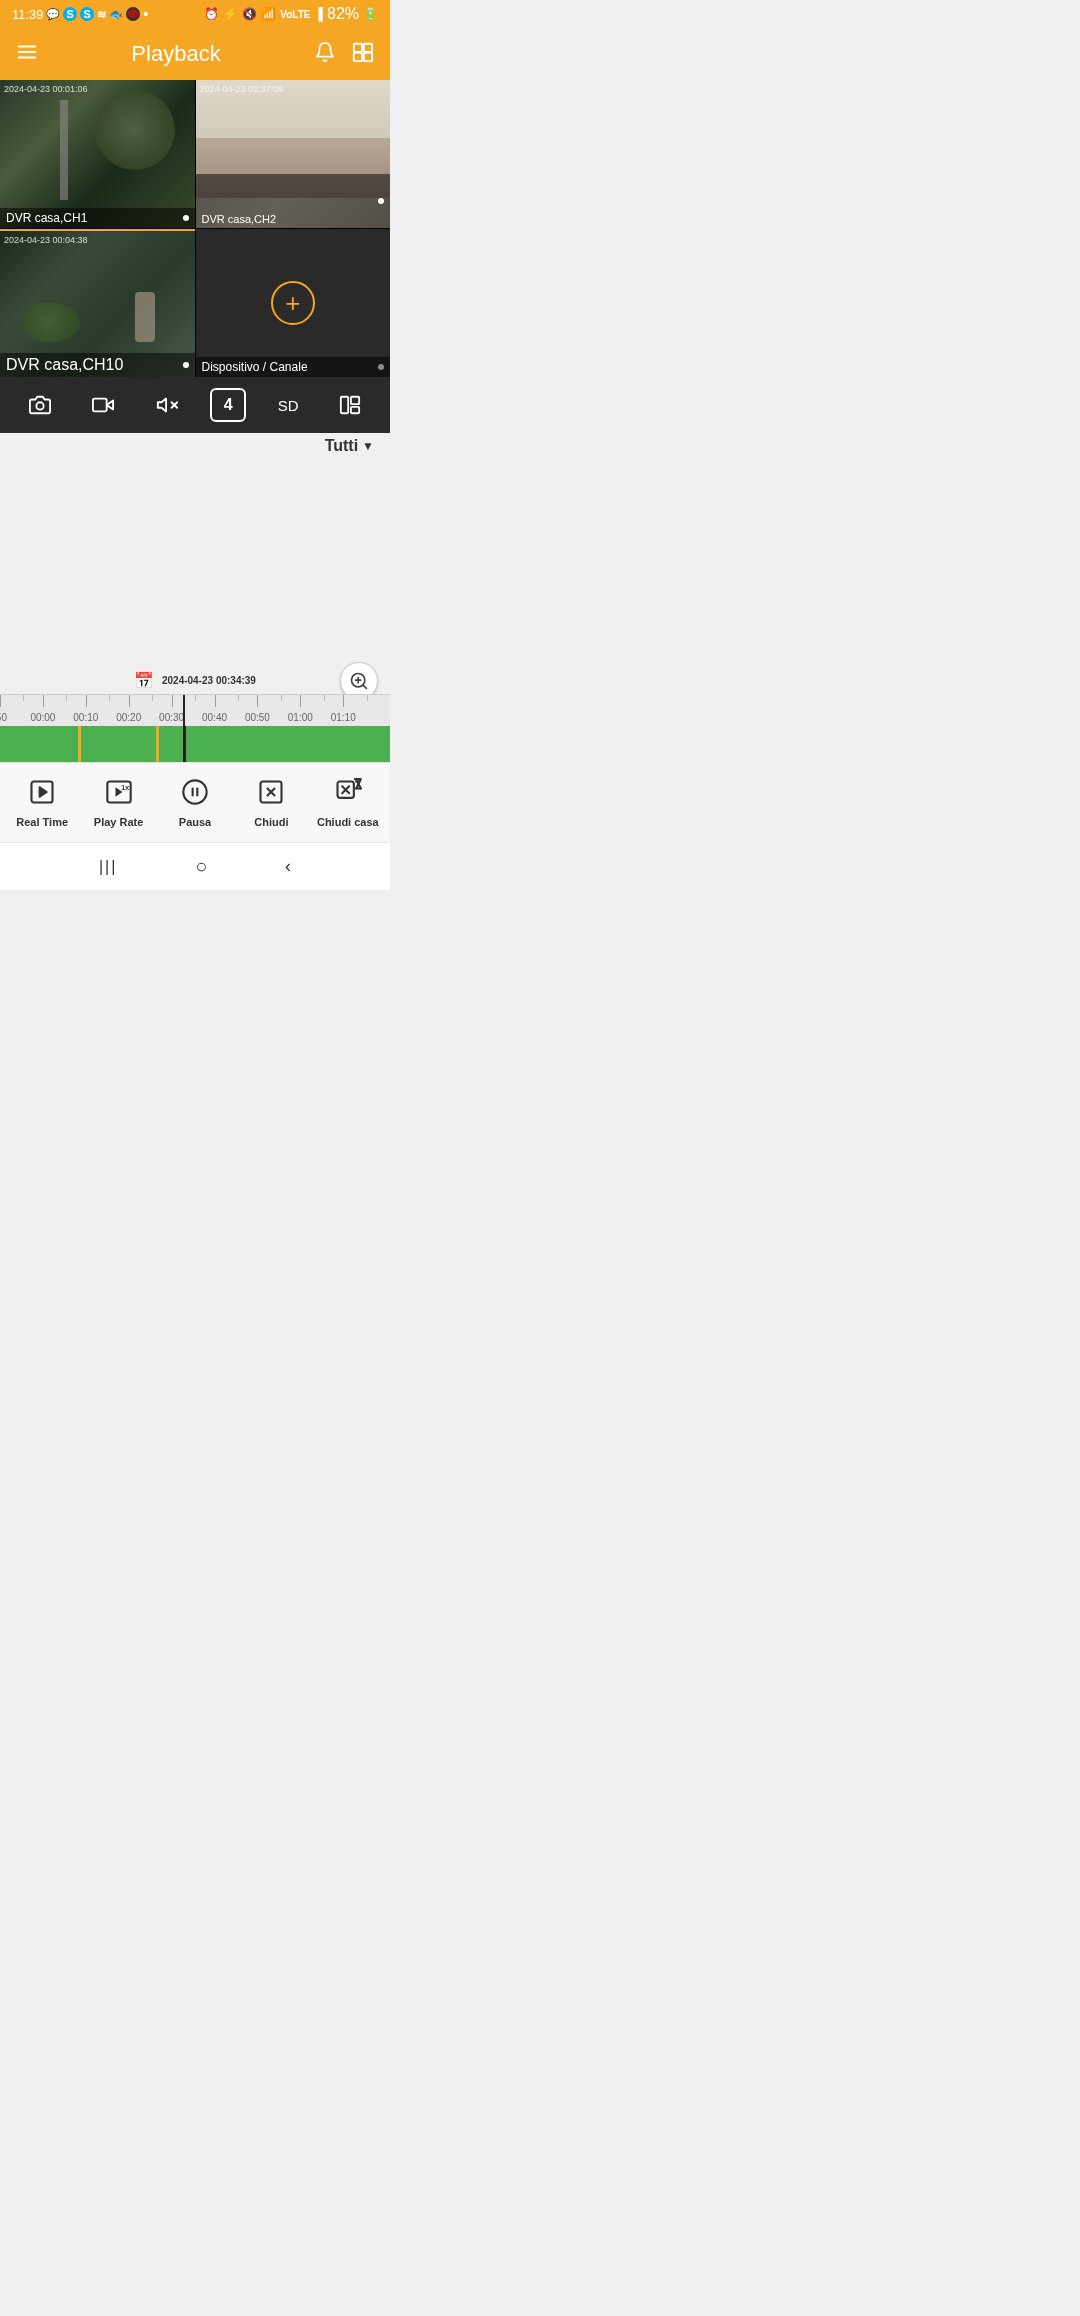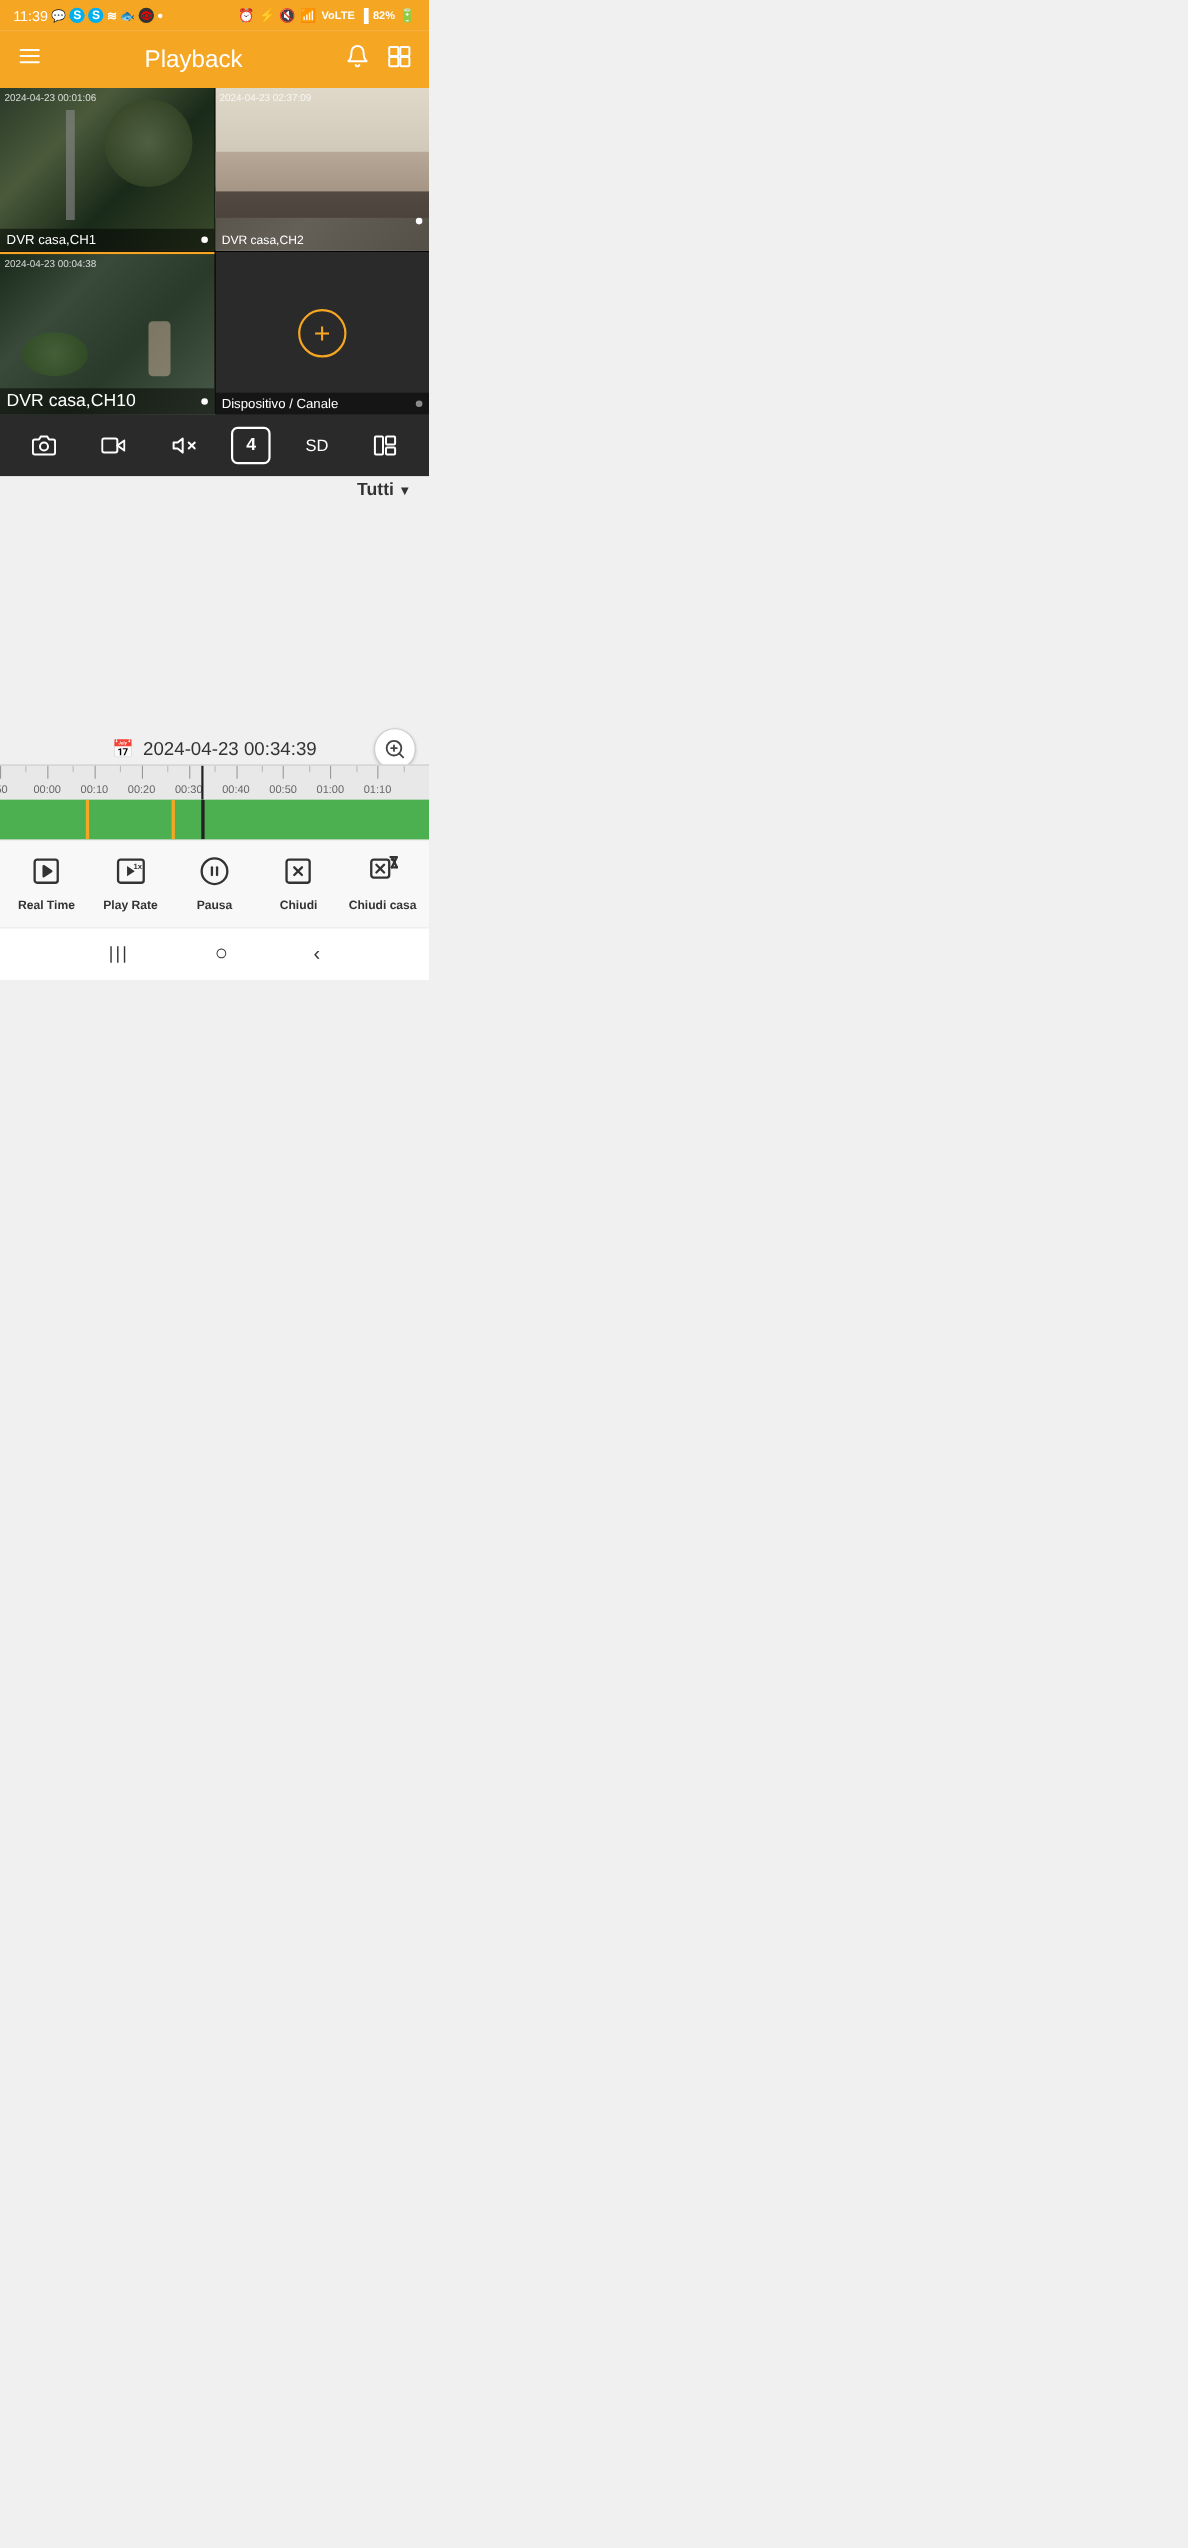--- a/index.html
+++ b/index.html
@@ -227,23 +227,23 @@
     
     .datetime-row {
       display: flex;
       justify-content: center;
       align-items: center;
       gap: 8px;
       padding: 8px 0 4px;
       position: relative;
     }
     .datetime-text {
-      font-size: 17px;
+      font-size: 10px;
       color: #333;
-      font-weight: 400;
+      font-weight: 700;
     }
     .zoom-btn {
       position: absolute;
       right: 12px;
       width: 38px;
       height: 38px;
       border-radius: 50%;
       background: white;
       border: 1px solid #ccc;
       display: flex;
@@ -350,21 +350,21 @@
     <span style="font-size:11px;background:#333;color:red;border-radius:50%;width:14px;height:14px;display:inline-flex;align-items:center;justify-content:center;font-size:9px;">👁</span>
     <span style="font-size:14px;">•</span>
   </div>
   <div class="status-right">
     <span style="font-size:12px;">⏰</span>
     <span style="font-size:12px;">⚡</span>
     <span style="font-size:12px;">🔇</span>
     <span style="font-size:12px;">📶</span>
     <span style="font-size:10px;font-weight:bold;">VoLTE</span>
     <span style="font-size:12px;">▐</span>
-    <span style="font-size:10px;font-weight:700;">82%</span>
+    <span style="font-size:16px;font-weight:400;">82%</span>
     <span style="font-size:12px;">🔋</span>
   </div>
 </div>
 
 <div class="header">
   <div class="hamburger">
     <svg class="icon-svg" viewBox="0 0 24 24" stroke="white">
       <line x1="3" y1="6" x2="21" y2="6"></line>
       <line x1="3" y1="12" x2="21" y2="12"></line>
       <line x1="3" y1="18" x2="21" y2="18"></line>

